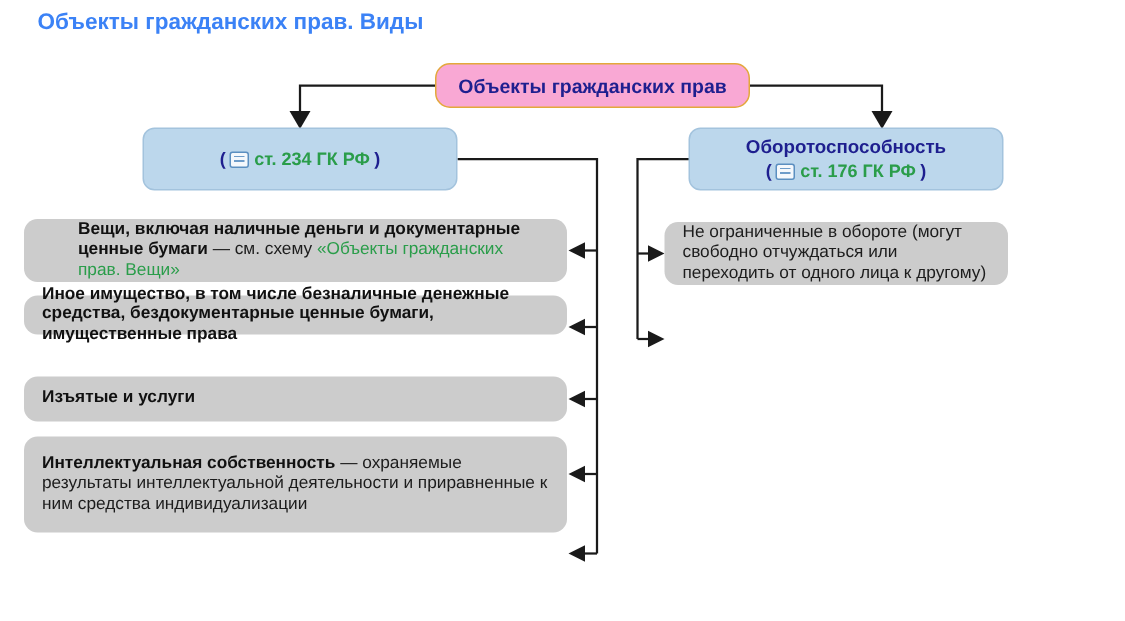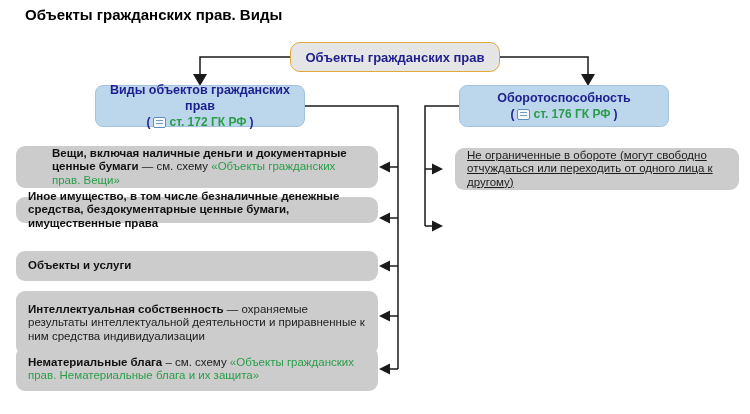--- a/index.html
+++ b/index.html
@@ -10,33 +10,33 @@
     width: 750px;
     height: 414px;
     background: #ffffff;
     overflow: hidden;
   }
   .page-title {
     position: absolute;
     left: 25px; top: 6px;
     font-size: 15px;
     font-weight: bold;
-    color: #000000;
+    color: #3b82f6;
   }
   svg.connectors {
     position: absolute;
     left: 0; top: 0;
     width: 750px; height: 414px;
     pointer-events: none;
   }
   .root-box {
     position: absolute;
     left: 290px; top: 42px;
     width: 210px; height: 30px;
-    background: #e5e5e5;
+    background: #f9a8d4;
     border: 1.5px solid #e3a83b;
     border-radius: 10px;
     display: flex; align-items: center; justify-content: center;
     font-size: 13px; font-weight: bold; color: #1e1f8f;
   }
   .branch-box {
     position: absolute;
     width: 210px; height: 42px;
     background: #bcd7ec;
     border: 1px solid #a3c3dd;
@@ -74,21 +74,21 @@
     font-size: 11.5px;
     line-height: 13.5px;
     color: #1c1c1c;
     padding: 7px 12px;
     display: flex; align-items: center;
   }
   .item-box .txt { display: block; }
   .item-box b { color: #111111; }
   .green-link { color: #2a9d4a; cursor: pointer; }
   .col-left  { left: 16px;  width: 362px; }
-  .col-right { left: 455px; width: 284px; text-decoration: underline; }
+  .col-right { left: 443px; width: 229px; }
   .li-1 { top: 146px; height: 42px; padding-left: 36px; }
   .li-2 { top: 197px; height: 26px; }
   .li-3 { top: 251px; height: 30px; }
   .li-4 { top: 291px; height: 64px; }
   .li-5 { top: 347px; height: 44px; }
   .ri-1 { top: 148px; height: 42px; }
   .ri-2 { top: 205px; height: 42px; }
 </style>
 </head>
 <body>
@@ -122,25 +122,24 @@
       <polygon points="443,169 432,163.5 432,174.5"></polygon>
       <polygon points="443,226 432,220.5 432,231.5"></polygon>
     </g>
   </svg>
 
   <div class="root-box">
     <span>Объекты гражданских прав</span>
   </div>
 
   <div class="branch-box left">
-    <span class="branch-title">Виды объектов гражданских прав</span>
     <span class="branch-ref">
       <span>(</span>
       <span class="art-icon"></span>
-      <span class="ref-link">ст. 172 ГК РФ</span>
+      <span class="ref-link">ст. 234 ГК РФ</span>
       <span>)</span>
     </span>
   </div>
 
   <div class="branch-box right">
     <span class="branch-title">Оборотоспособность</span>
     <span class="branch-ref">
       <span>(</span>
       <span class="art-icon"></span>
       <span class="ref-link">ст. 176 ГК РФ</span>
@@ -155,34 +154,29 @@
   </div>
 
   <div class="item-box col-left li-2">
     <span class="txt">
       <b>Иное имущество, в том числе безналичные денежные средства, бездокументарные ценные бумаги, имущественные права</b><span></span>
     </span>
   </div>
 
   <div class="item-box col-left li-3">
     <span class="txt">
-      <b>Объекты и услуги</b>
+      <b>Изъятые и услуги</b>
     </span>
   </div>
 
   <div class="item-box col-left li-4">
     <span class="txt">
       <b>Интеллектуальная собственность</b><span> — охраняемые результаты интеллектуальной деятельности и приравненные к ним средства индивидуализации</span>
     </span>
   </div>
 
-  <div class="item-box col-left li-5">
-    <span class="txt">
-      <b>Нематериальные блага</b><span> – см. схему </span><span class="green-link">«Объекты гражданских прав. Нематериальные блага и их защита»</span>
-    </span>
-  </div>
 
   <div class="item-box col-right ri-1">
     <span class="txt">Не ограниченные в обороте (могут свободно отчуждаться или переходить от одного лица к другому)</span>
   </div>
 
 
 </div>
 
 </body></html>

